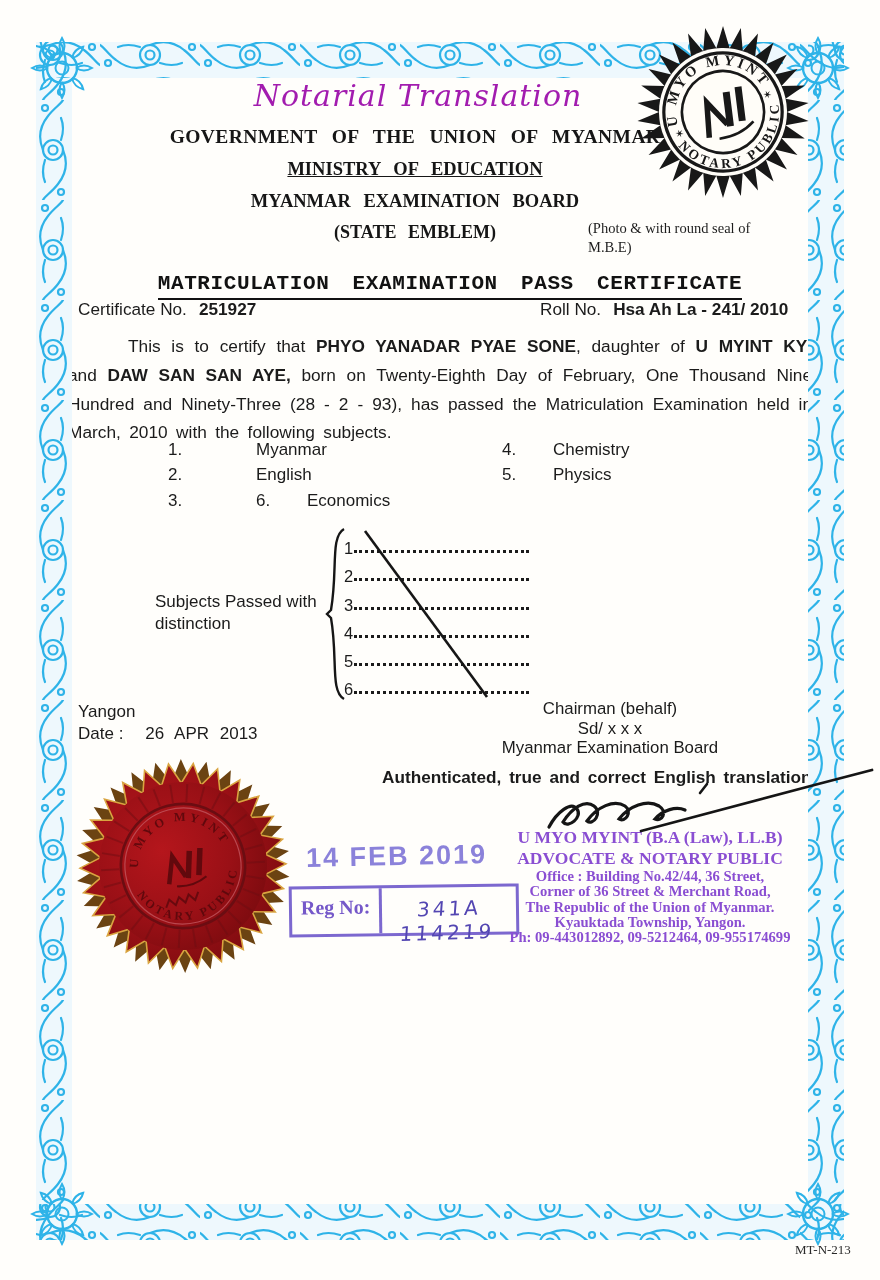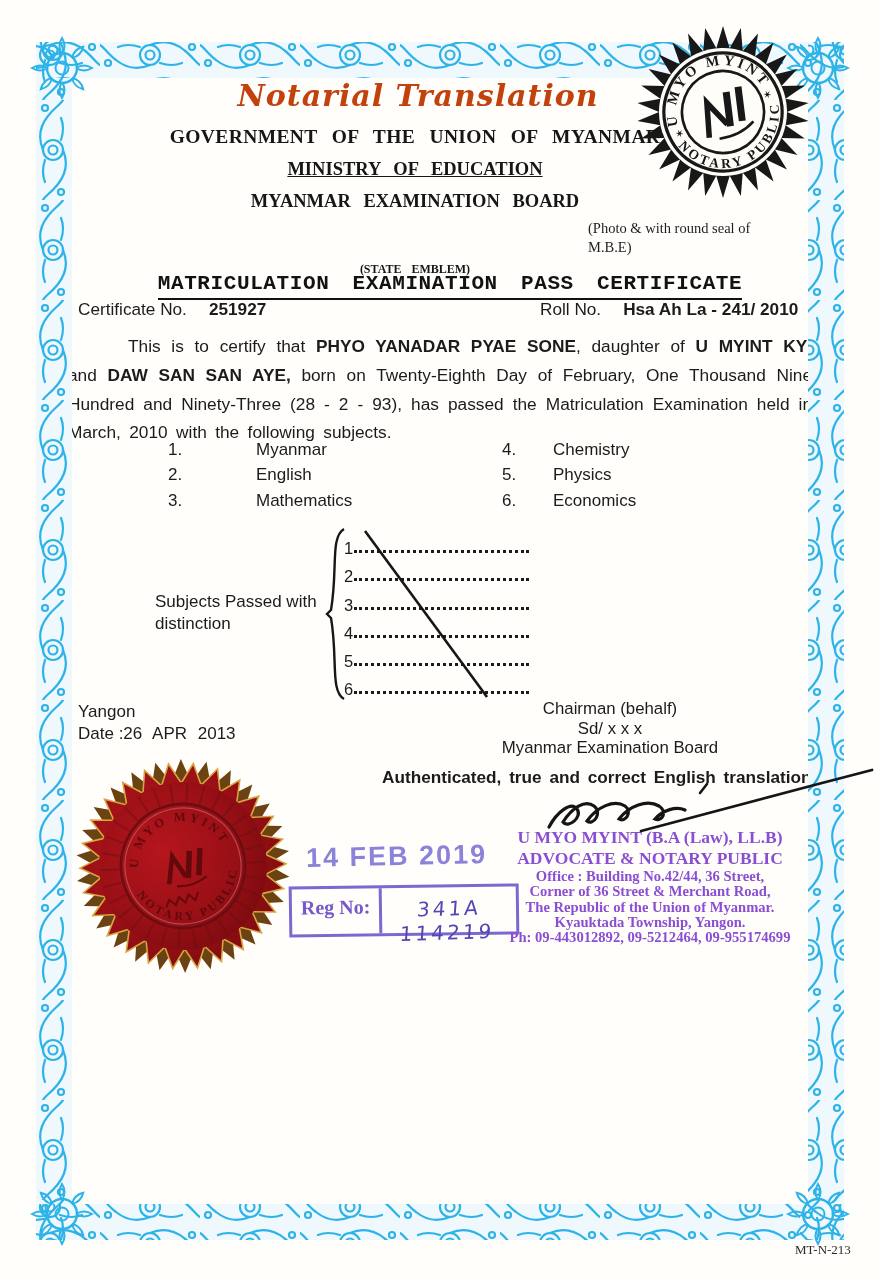--- a/index.html
+++ b/index.html
@@ -2,47 +2,47 @@
 <html><head>
 <meta charset="utf-8">
 <style>
   html,body{margin:0;padding:0;background:#e8e8e8;}
   #page{position:relative;width:880px;height:1280px;margin:0 auto;background:#fffefb;
         overflow:hidden;font-family:"Liberation Sans",sans-serif;color:#1b1b1b;}
   .abs{position:absolute;}
   .b{font-weight:bold;}
 
   .script-title{left:68px;top:78px;width:700px;text-align:center;
-    font-family:"DejaVu Serif",serif;font-style:italic;font-weight:bold;
-    font-size:30px;color:#c2410c;letter-spacing:1px;}
+    font-family:"DejaVu Serif",serif;font-style:italic;font-weight:normal;
+    font-size:30px;color:#a21caf;letter-spacing:1px;}
   .hdr{left:65px;width:700px;text-align:center;font-family:"Liberation Serif",serif;
     font-weight:bold;color:#161616;}
   .hdr1{top:126px;font-size:19.5px;word-spacing:9px;letter-spacing:.4px;}
   .hdr2{top:159px;font-size:18.5px;word-spacing:8px;text-decoration:underline;}
   .hdr3{top:191px;font-size:18.5px;word-spacing:8px;}
-  .hdr4{top:222px;font-size:12px;word-spacing:7px;margin-top:40px;}
+  .hdr4{top:222px;font-size:18px;word-spacing:7px;}
   .photo-note{left:588px;top:219px;width:190px;font-family:"Liberation Serif",serif;
     font-size:14.5px;line-height:18.5px;color:#1d1d1d;}
   .title-wrap{left:80px;top:256px;width:740px;text-align:center;}
   .title-wrap span{display:inline-block;font-family:Liberation Mono, monospace;font-weight:bold;
     font-size:21px;word-spacing:10px;letter-spacing:.6px;border-bottom:2.4px solid #111;
     padding-bottom:3px;color:#121212;margin-top:16px;}
-  .certrow{top:299px;font-size:17.2px;display:flex;gap:22px;}
+  .certrow{top:299px;font-size:17.2px;display:flex;gap:12px;}
   .para{left:68px;top:332px;width:744px;font-size:17.3px;line-height:28.8px;
     text-align:justify;word-spacing:3.6px;text-indent:60px;}
   .subjects{left:168px;top:440px;width:600px;font-size:17px;}
   .subj-row{display:flex;height:25.4px;align-items:flex-start;}
   .sc1{width:88px;} .sc2{width:246px;} .sc3{width:51px;} .sc4{flex:1;}
   .dist-label{left:155px;top:591px;width:195px;font-size:17px;line-height:22px;}
   .dist-rows{left:344px;top:530px;width:187px;}
   .drow{display:flex;align-items:flex-end;height:28.2px;}
   .dnum{font-size:16.5px;line-height:20px;}
   .dlead{flex:1;border-bottom:3px dotted #1b1b1b;margin:0 2px 5px 1px;}
   .place{left:78px;top:702px;font-size:17px;}
-  .daterow{left:78px;top:724px;font-size:17px;display:flex;gap:0;}
+  .daterow{left:78px;top:724px;font-size:17px;display:flex;gap:22px;}
   .dateval{word-spacing:6px;}
   .sdblock{left:460px;top:699px;width:300px;text-align:center;font-size:16.8px;line-height:19.6px;}
   .authline{left:382px;top:767px;font-size:17.2px;font-weight:bold;white-space:nowrap;word-spacing:3px;}
   .stampdate{left:306px;top:841px;font-size:27px;font-weight:bold;color:#8278d8;
     letter-spacing:2px;transform:rotate(-1.2deg);opacity:.92;white-space:nowrap;}
   .regbox{left:289px;top:885px;width:224px;height:45px;border:3px solid #7c68cf;
     display:flex;align-items:stretch;transform:rotate(-.8deg);background:rgba(255,255,255,.2);}
   .reglabel{padding:7px 9px 0 9px;font-family:"Liberation Serif",serif;font-weight:bold;
     font-size:20px;color:#7558c9;border-right:3px solid #7c68cf;}
   .regval{flex:1;text-align:center;padding-top:9px;font-size:20px;color:#5346b2;
@@ -95,21 +95,20 @@
       <span class="sc4">Chemistry</span>
     </div>
     <div class="subj-row">
       <span class="sc1">2.</span>
       <span class="sc2">English</span>
       <span class="sc3">5.</span>
       <span class="sc4">Physics</span>
     </div>
     <div class="subj-row">
       <span class="sc1">3.</span>
-      <span class="sc2">Mathematics</span>
       <span class="sc3">6.</span>
       <span class="sc4">Economics</span>
     </div>
   </div>
 
   <div class="abs dist-label">
     <div>Subjects Passed with</div>
     <div>distinction</div>
   </div>
 

